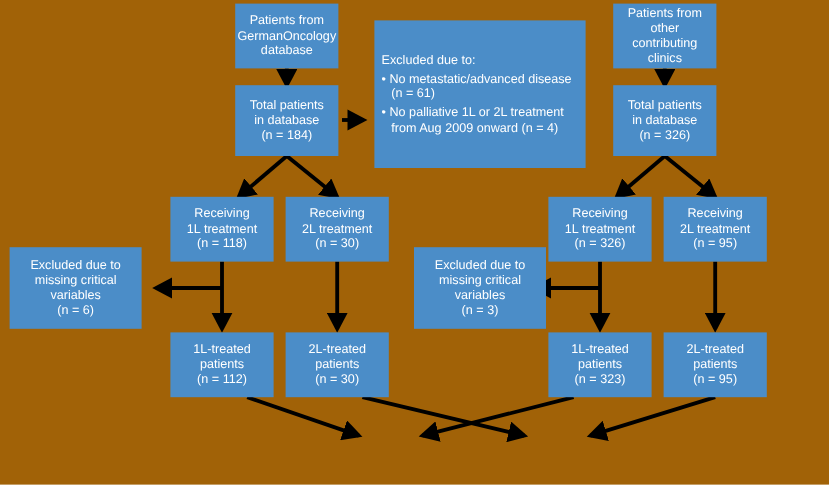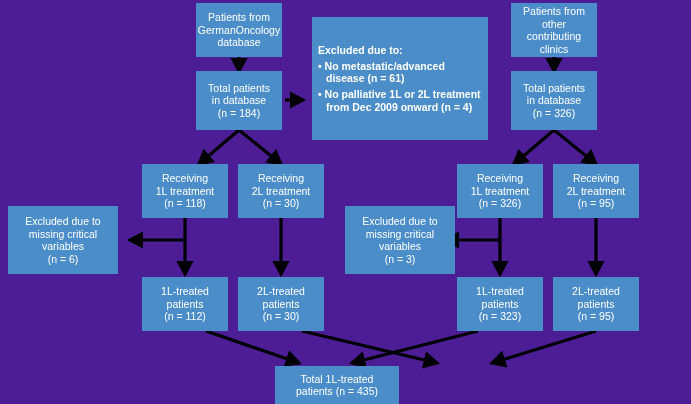--- a/index.html
+++ b/index.html
@@ -4,21 +4,21 @@
 <style>
   html, body {
     margin: 0;
     padding: 0;
     background: #ffffff;
   }
   #flow-root {
     position: relative;
     width: 691px;
     height: 404px;
-    background: #4c1d95;
+    background: #a16207;
     font-family: "Liberation Sans", sans-serif;
     overflow: hidden;
   }
   .box {
     position: absolute;
     background: #4b8dc8;
     color: #ffffff;
     display: flex;
     flex-direction: column;
     align-items: center;
@@ -27,21 +27,20 @@
     font-size: 10.5px;
     line-height: 12.5px;
     box-sizing: border-box;
     padding: 2px 3px;
     white-space: pre-line;
   }
   .box.left-align {
     align-items: flex-start;
     text-align: left;
     padding: 0 6px;
-    font-weight: bold;
   }
   .excl-title {
     display: block;
   }
   .excl-item {
     display: block;
     padding-left: 8px;
     text-indent: -8px;
     margin-top: 3.5px;
   }
@@ -110,21 +109,21 @@
 other contributing
 clinics</div>
 
   <div class="box" style="left:511px; top:71px; width:86px; height:59px;">Total patients
 in database
 (n = 326)</div>
 
   <div class="box left-align" style="left:312px; top:17px; width:176px; height:123px;">
     <span class="excl-title">Excluded due to:</span>
     <span class="excl-item">• No metastatic/advanced disease (n = 61)</span>
-    <span class="excl-item">• No palliative 1L or 2L treatment from Dec 2009 onward (n = 4)</span>
+    <span class="excl-item">• No palliative 1L or 2L treatment from Aug 2009 onward (n = 4)</span>
   </div>
 
   <div class="box" style="left:142px; top:164px; width:86px; height:54px;">Receiving
 1L treatment
 (n = 118)</div>
 
   <div class="box" style="left:238px; top:164px; width:86px; height:54px;">Receiving
 2L treatment
 (n = 30)</div>
 
@@ -155,17 +154,15 @@
 (n = 30)</div>
 
   <div class="box" style="left:457px; top:277px; width:86px; height:54px;">1L-treated
 patients
 (n = 323)</div>
 
   <div class="box" style="left:553px; top:277px; width:86px; height:54px;">2L-treated
 patients
 (n = 95)</div>
 
-  <div class="box" style="left:275px; top:366px; width:124px; height:38px;">Total 1L-treated
-patients (n = 435)</div>
 
 
 </div>
 
 </body></html>

